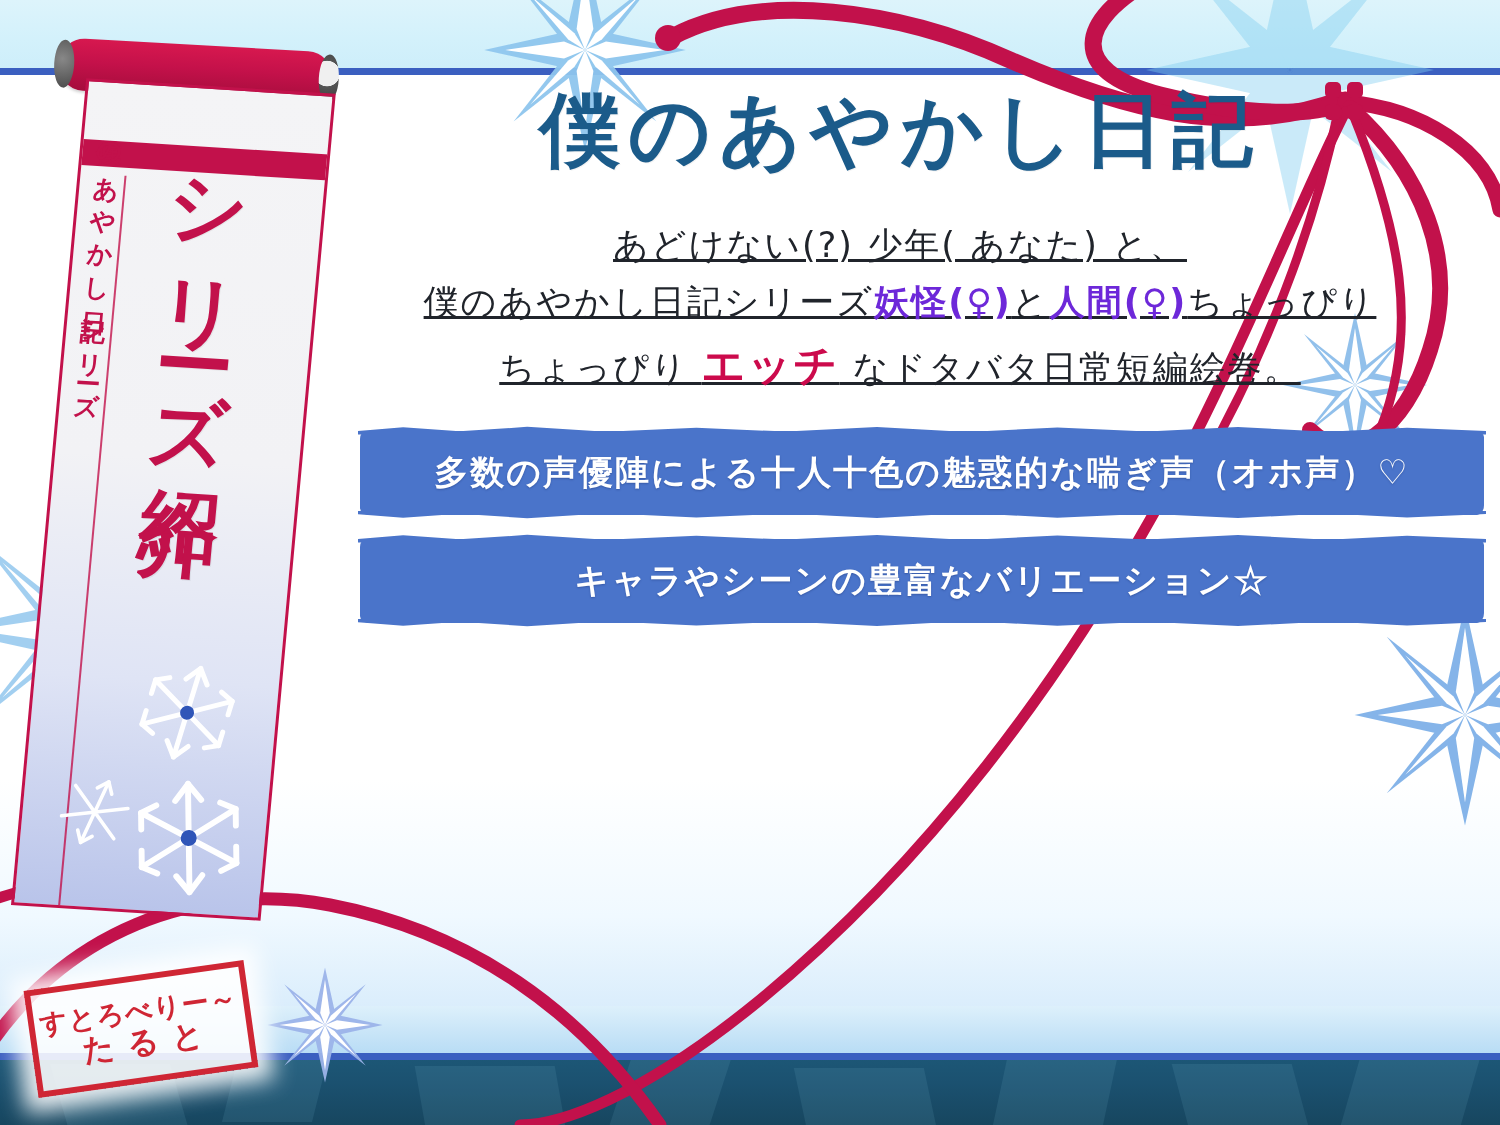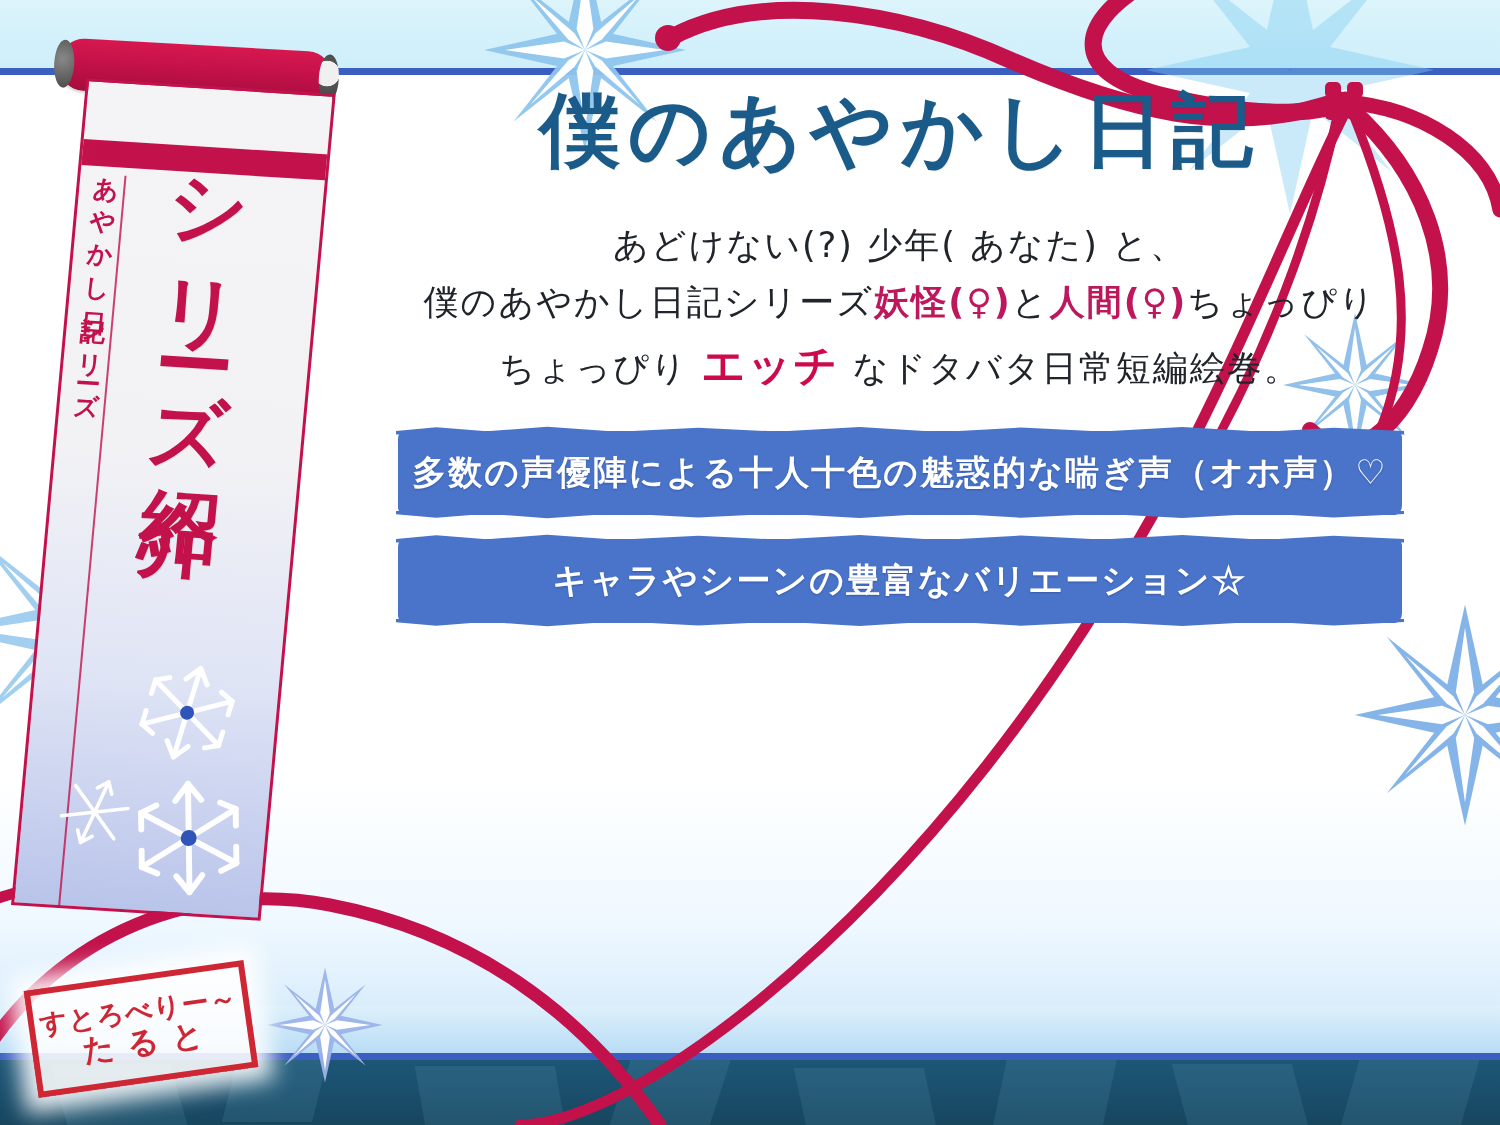--- a/index.html
+++ b/index.html
@@ -127,33 +127,33 @@
   }
   .title-sub{
     margin-top:6px;
     font-family:"DejaVu Serif","Liberation Serif",serif;
     font-weight:bold;font-size:40px;letter-spacing:9px;color:#1b5b8a;
   }
 
   .desc{
     margin-top:44px;text-align:center;
     font-family:"DejaVu Sans","Liberation Sans",sans-serif;
-    font-size:35px;line-height:1.62;color:#20242b;letter-spacing:2px;
-  }
-  .hl-blue{color:#be185d;font-weight:bold;}
+    font-size:35px;line-height:1.62;color:#20242b;letter-spacing:2px;text-decoration:underline;
+  }
+  .hl-blue{color:#6d28d9;font-weight:bold;}
   .hl-pink{
     color:#cc0a4c;font-weight:bold;font-size:43px;
     font-family:"DejaVu Serif","Liberation Serif",serif;
     letter-spacing:2px;
   }
 
   
   .bars{margin-top:30px;position:relative;}
   .bar{
-    position:relative;margin:0 auto 24px;width:1004px;
+    position:relative;margin:0 auto 24px;width:1124px;
     background:#4a74ca;
     color:#ffffff;
     text-align:left;
     font-family:"DejaVu Serif","Liberation Serif",serif;
     font-weight:bold;
     letter-spacing:2px;
     display:flex;align-items:center;justify-content:center;
     text-shadow:0 1px 2px rgba(20,40,100,.35);
     border-radius:6px 9px 7px 10px/8px 6px 10px 7px;
   }

